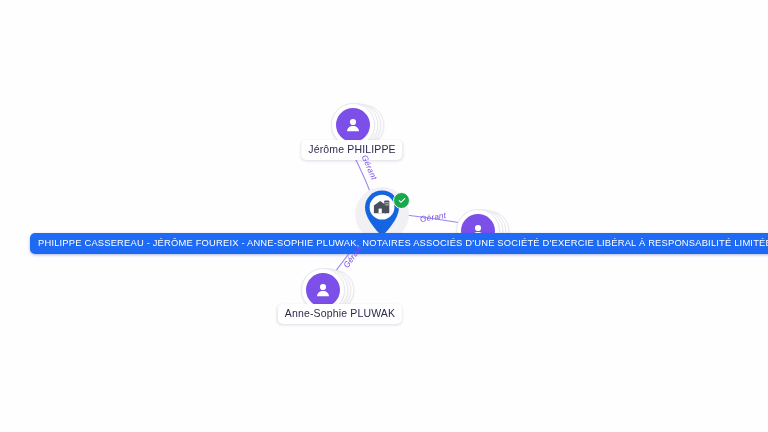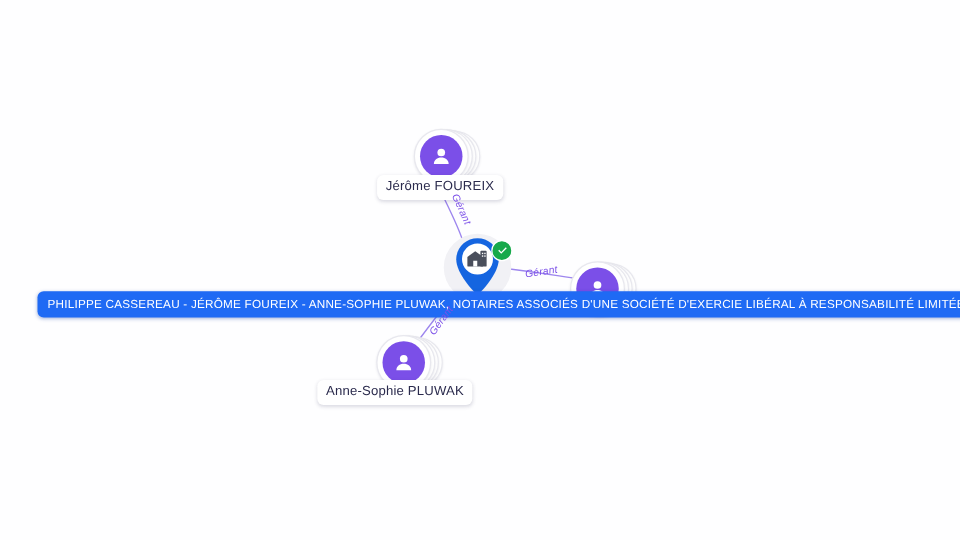--- a/index.html
+++ b/index.html
@@ -127,21 +127,21 @@
       <div class="card c0">
         <div class="avatar">
           <svg width="20" height="20" viewBox="0 0 24 24" aria-hidden="true">
             <circle cx="12" cy="8.4" r="3.7" fill="#ffffff"></circle>
             <path d="M4.9 19.4c0-3.9 3.2-6.3 7.1-6.3s7.1 2.4 7.1 6.3z" fill="#ffffff"></path>
           </svg>
         </div>
       </div>
     </div>
   </div>
-  <div class="node-label" style="left:352px;top:140px;">Jérôme FOUREIX</div>
+  <div class="node-label" style="left:352px;top:140px;">Jérôme PHILIPPE</div>
 
   <div class="person-node" style="left:477px;top:230px;">
     <div class="stack">
       <div class="card c3"></div>
       <div class="card c2"></div>
       <div class="card c1"></div>
       <div class="card c0">
         <div class="avatar">
           <svg width="20" height="20" viewBox="0 0 24 24" aria-hidden="true">
             <circle cx="12" cy="8.4" r="3.7" fill="#ffffff"></circle>
@@ -160,21 +160,21 @@
       <div class="card c0">
         <div class="avatar">
           <svg width="20" height="20" viewBox="0 0 24 24" aria-hidden="true">
             <circle cx="12" cy="8.4" r="3.7" fill="#ffffff"></circle>
             <path d="M4.9 19.4c0-3.9 3.2-6.3 7.1-6.3s7.1 2.4 7.1 6.3z" fill="#ffffff"></path>
           </svg>
         </div>
       </div>
     </div>
   </div>
-  <div class="node-label" style="left:316px;top:304px;">Anne-Sophie PLUWAK</div>
+  <div class="node-label" style="left:340px;top:304px;">Anne-Sophie PLUWAK</div>
 
   <div class="company-node" style="left:382px;top:214px;">
     <div class="company-halo"></div>
     <div class="pin">
       <svg width="40" height="48" viewBox="0 0 40 48" aria-hidden="true">
         <path d="M20 1.6c-9.4 0-17 7.5-17 16.8 0 11.9 14.6 26.4 16.2 27.9a1.2 1.2 0 0 0 1.6 0C22.4 44.8 37 30.3 37 18.4 37 9.1 29.4 1.6 20 1.6z" fill="#1565e0"></path>
         <circle cx="20" cy="18.2" r="12.4" fill="#ffffff"></circle>
         <g fill="#4a4f5c">
           <rect x="22.3" y="11.6" width="5.0" height="12.6" rx="0.7"></rect>
           <path d="M18.2 11.9l-6.3 4.6v7.0c0 .4.3.7.7.7h11.2c.4 0 .7-.3.7-.7v-7.0z"></path>

